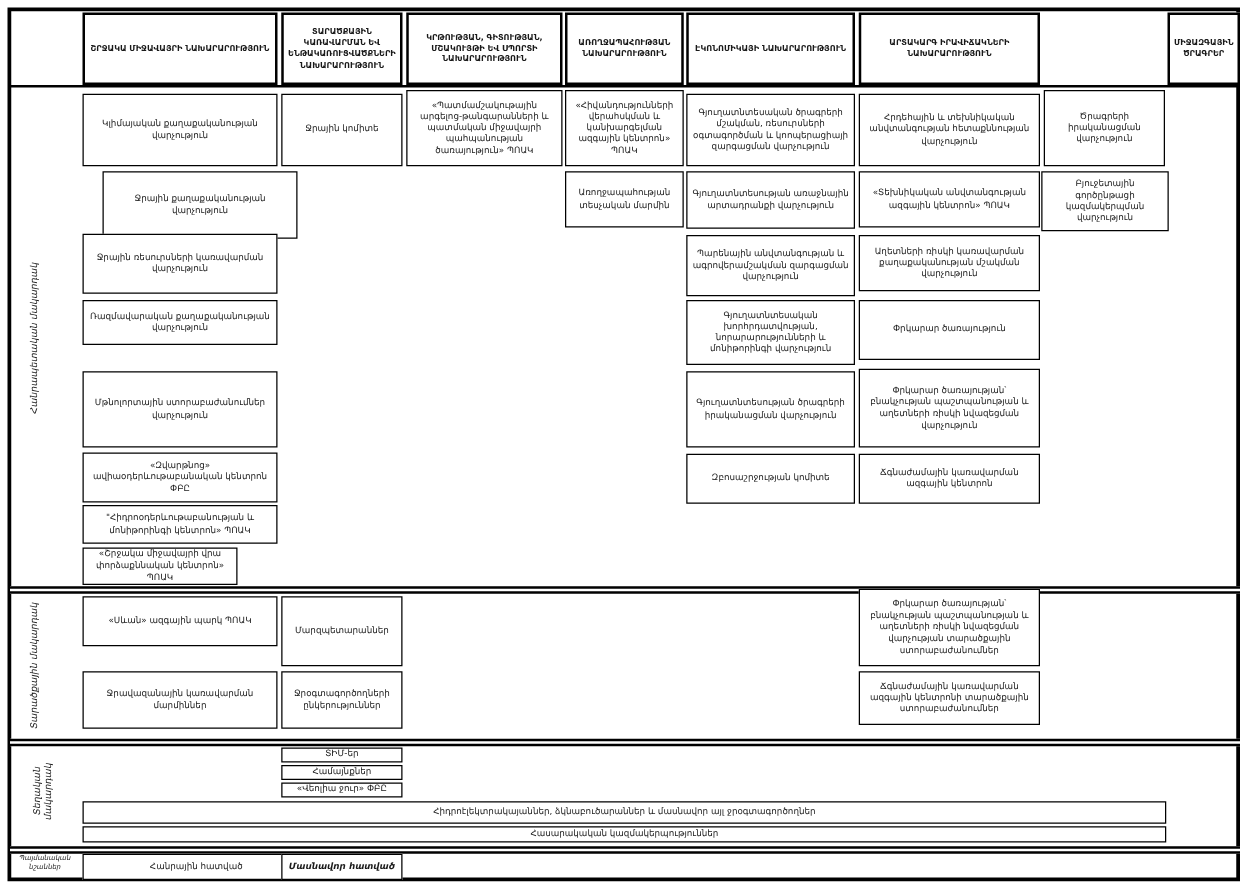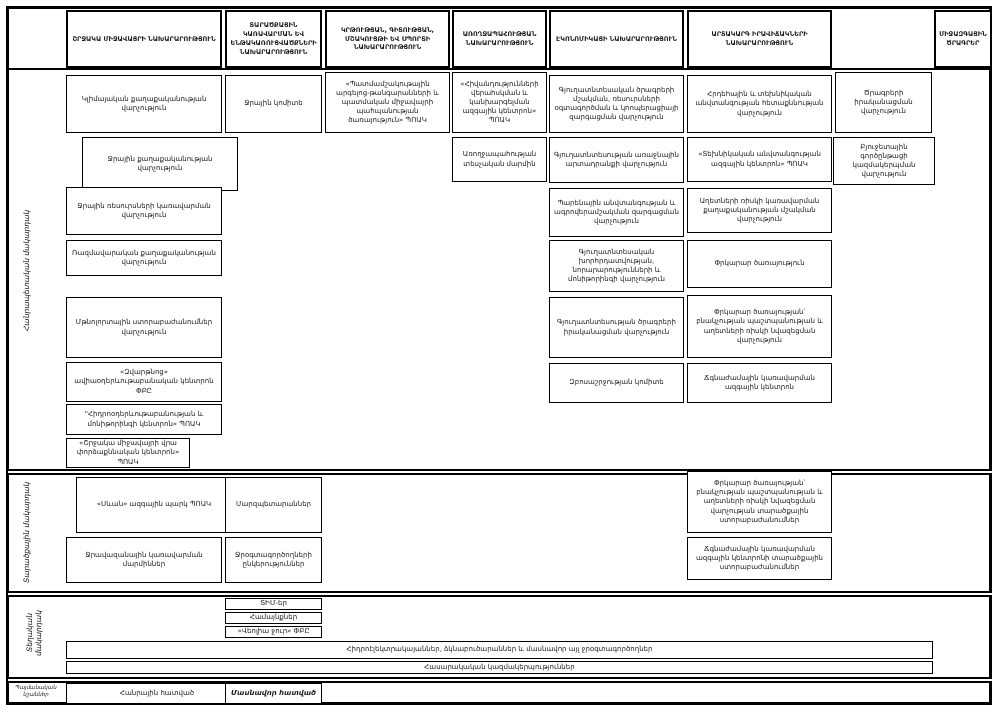--- a/index.html
+++ b/index.html
@@ -65,21 +65,21 @@
   <div class="b" style="left:687px;top:295px;width:145px;height:63px">Փրկարար ծառայության՝ բնակչության պաշտպանության և աղետների ռիսկի նվազեցման վարչություն</div>
   <div class="b" style="left:687px;top:363px;width:145px;height:40px">Ճգնաժամային կառավարման ազգային կենտրոն</div>
 
   <div class="b" style="left:835px;top:72px;width:97px;height:61px">Ծրագրերի իրականացման վարչություն</div>
   <div class="b" style="left:833px;top:137px;width:102px;height:48px">Բյուջետային գործընթացի կազմակերպման վարչություն</div>
 
   <div class="dsep" style="top:469px"></div>
 
   <div class="vlab" style="left:14px;top:478px;width:26px;height:108px">Տարածքային մակարդակ</div>
 
-  <div class="b" style="left:76px;top:477px;width:156px;height:56px">«Սևան» ազգային պարկ ՊՈԱԿ</div>
+  <div class="b" style="left:66px;top:477px;width:156px;height:40px">«Սևան» ազգային պարկ ՊՈԱԿ</div>
   <div class="b" style="left:66px;top:537px;width:156px;height:46px">Ջրավազանային կառավարման մարմիններ</div>
   <div class="b" style="left:225px;top:477px;width:97px;height:56px">Մարզպետարաններ</div>
   <div class="b" style="left:225px;top:537px;width:97px;height:46px">Ջրօգտագործողների ընկերություններ</div>
   <div class="b" style="left:687px;top:471px;width:145px;height:62px">Փրկարար ծառայության՝ բնակչության պաշտպանության և աղետների ռիսկի նվազեցման վարչության տարածքային ստորաբաժանումներ</div>
   <div class="b" style="left:687px;top:537px;width:145px;height:43px">Ճգնաժամային կառավարման ազգային կենտրոնի տարածքային ստորաբաժանումներ</div>
 
   <div class="dsep" style="top:591px"></div>
 
   <div class="vlab" style="left:18px;top:600px;width:32px;height:66px">Տեղական մակարդակ</div>
 

